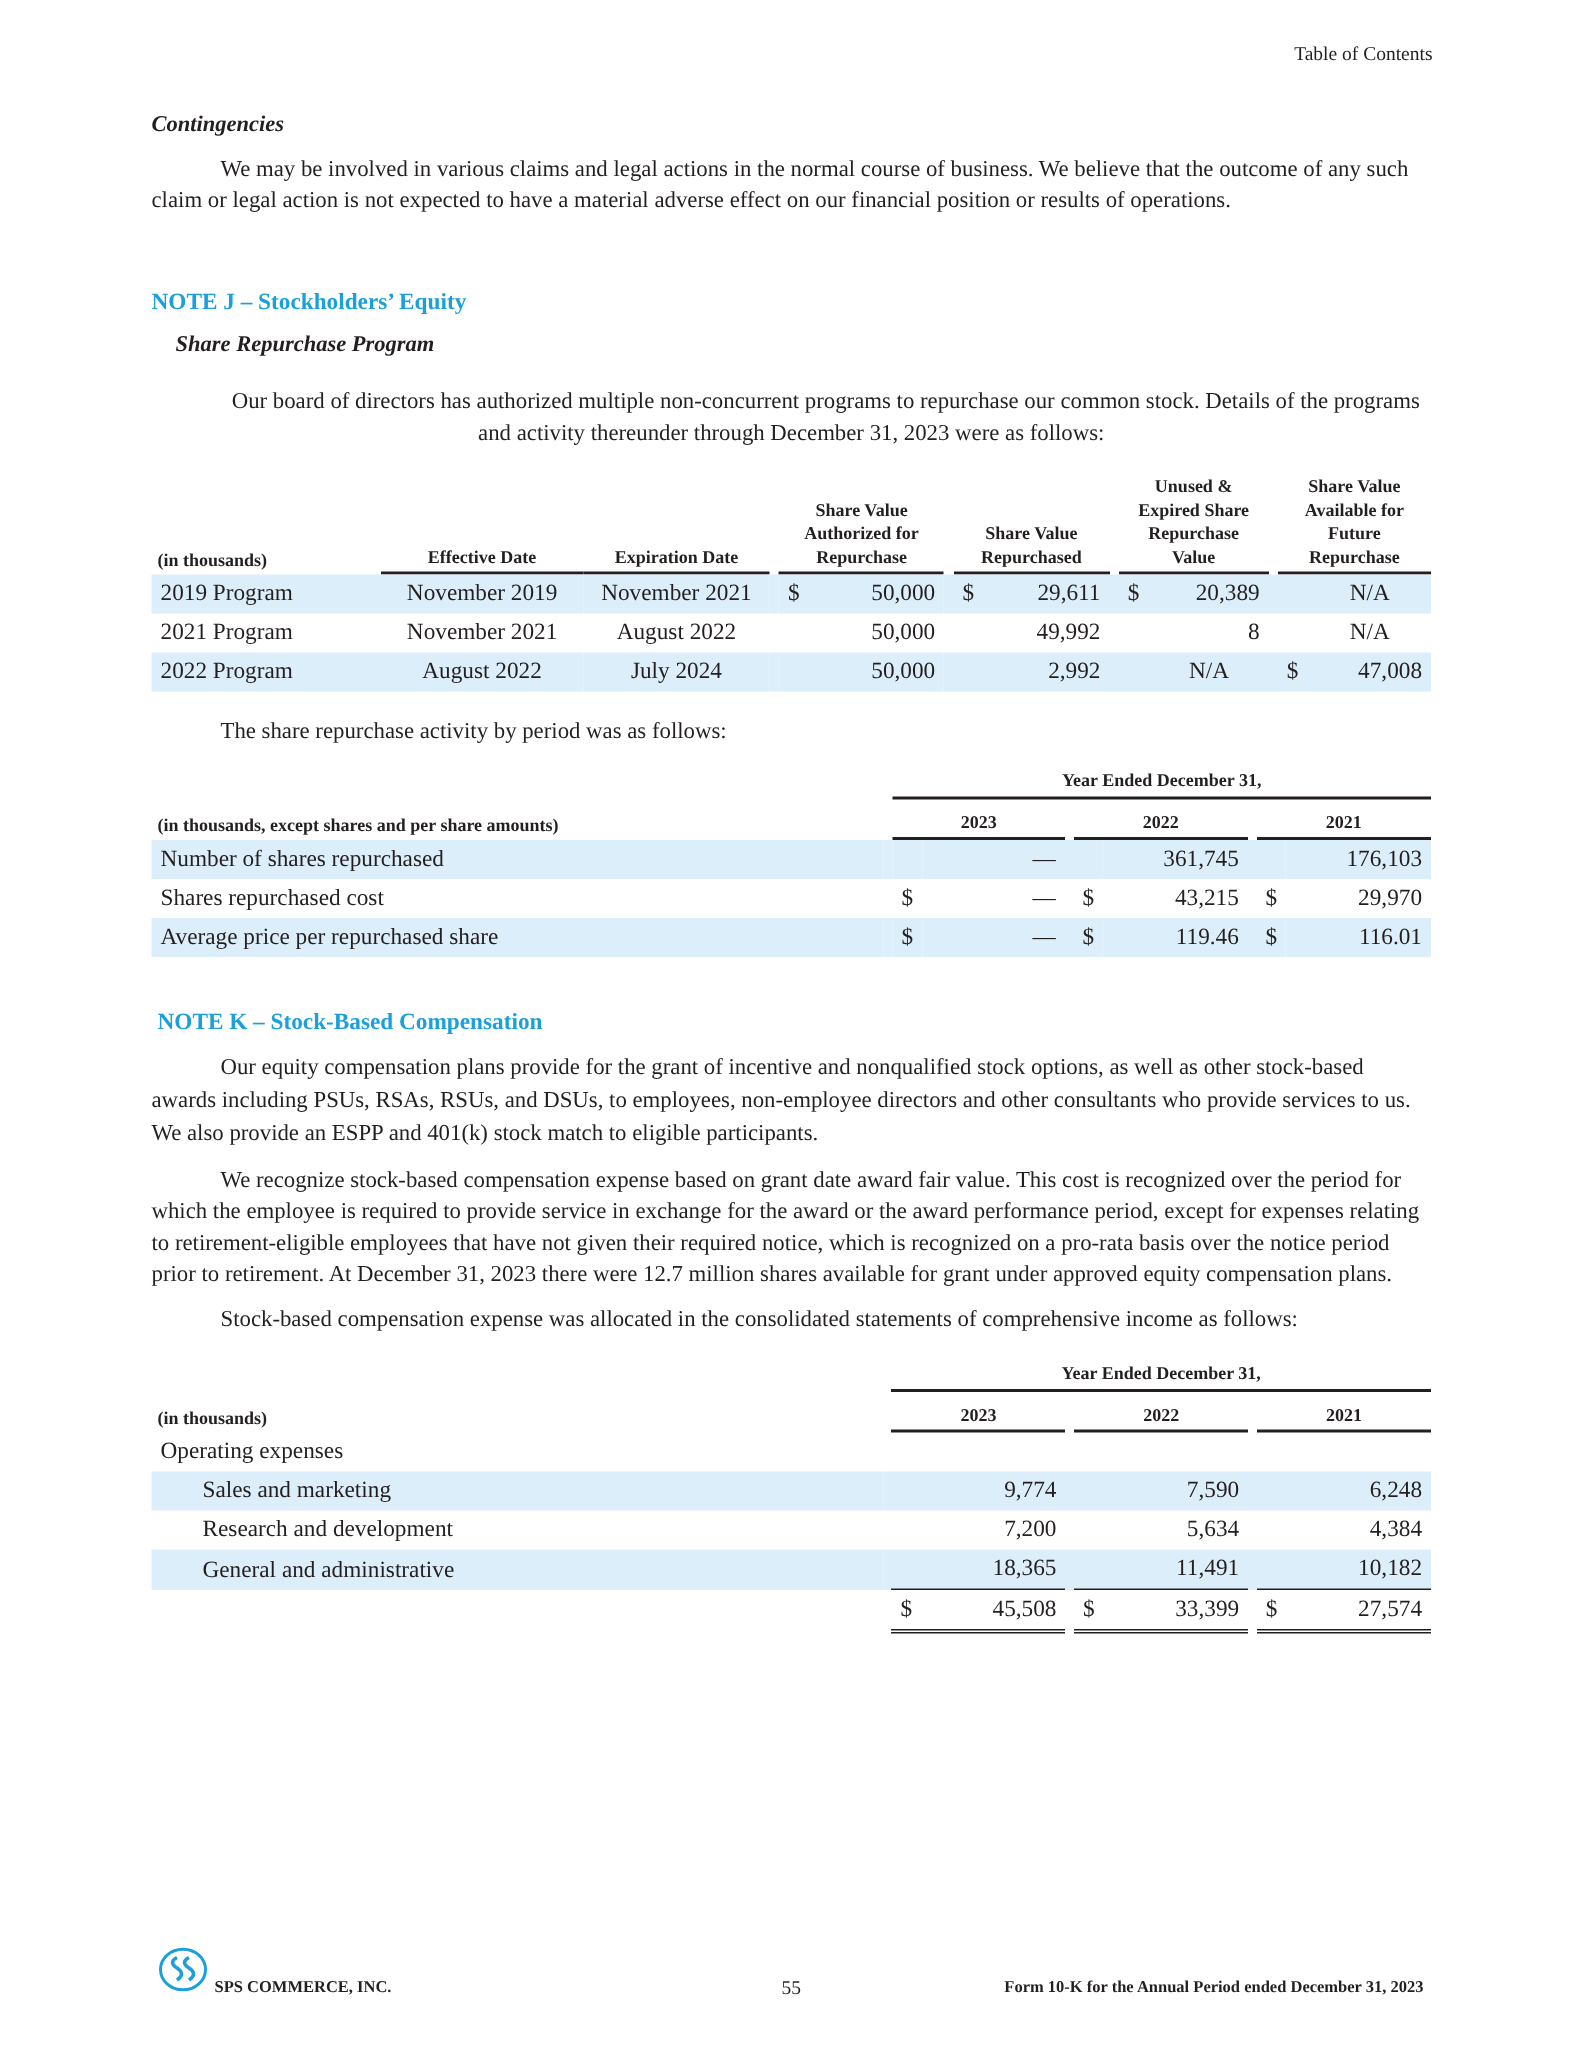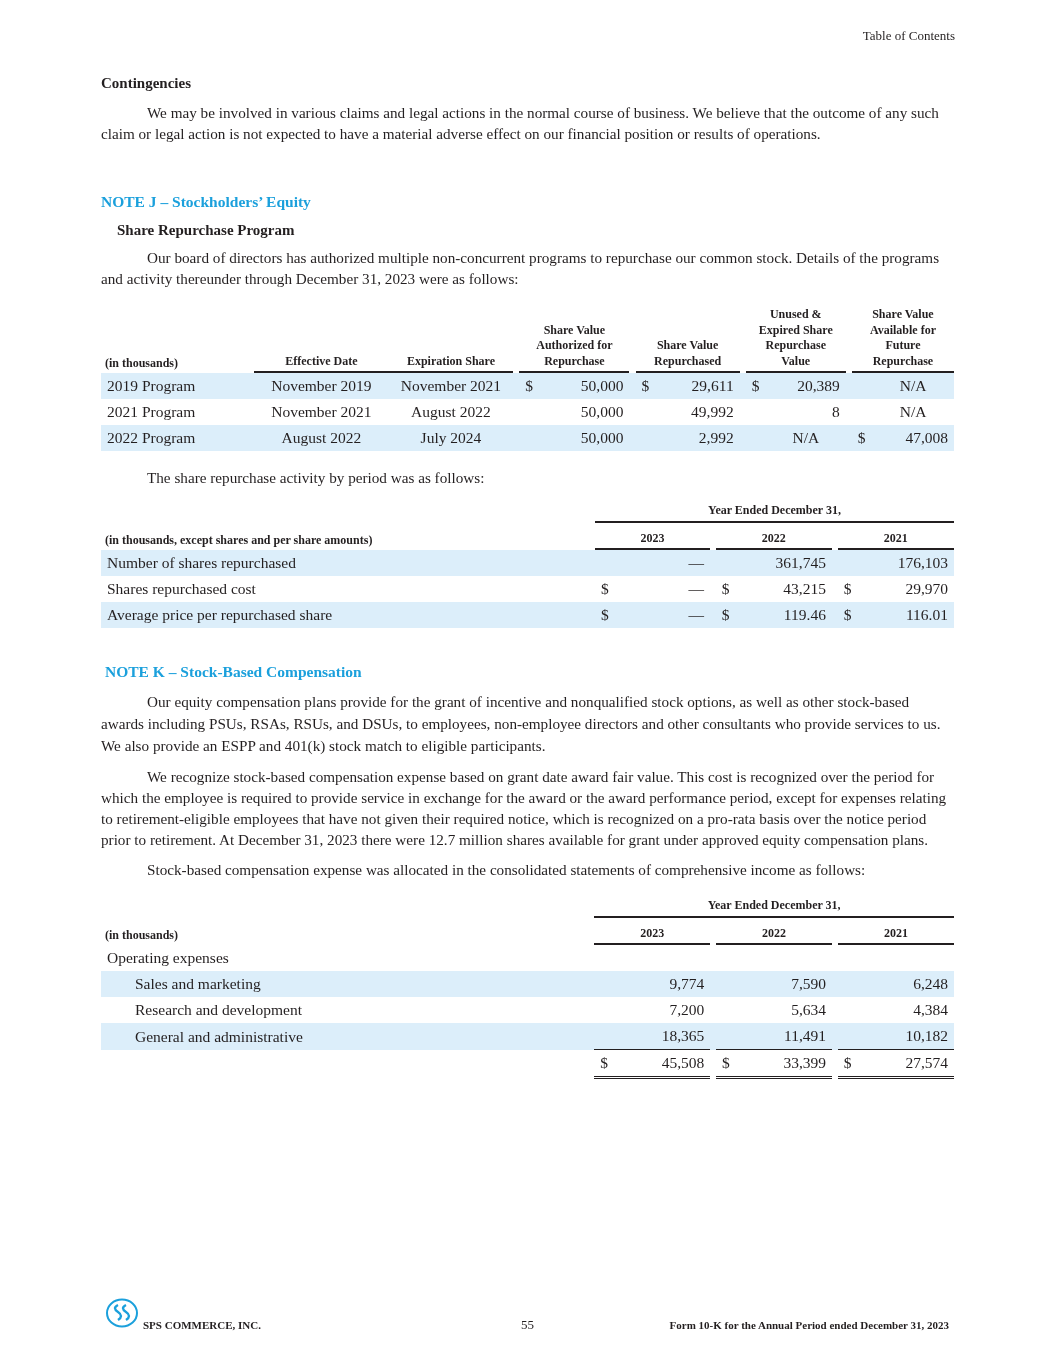--- a/index.html
+++ b/index.html
@@ -1,20 +1,20 @@
 <!DOCTYPE html>
 <html><head>
 <meta charset="utf-8">
 <style>
   html, body { margin: 0; padding: 0; background: #ffffff; }
   body { width: 1055px; height: 1365px; position: relative; overflow: hidden;
          font-family: "Liberation Serif", serif; color: #231f20; }
   .toc { position: absolute; top: 28px; right: 100px; font-size: 13px; }
   .content { position: absolute; left: 101px; top: 72px; width: 853px; }
-  .italic-head { font-weight: bold; font-size: 15px; margin: 0; }
+  .italic-head { font-weight: bold; font-style: italic; font-size: 15px; margin: 0; }
   p.body { font-size: 15.2px; line-height: 21px; margin: 0; text-indent: 46px; }
   .note { color: #1ba0dc; font-weight: bold; font-size: 15.5px; margin: 0; }
   table { border-collapse: separate; border-spacing: 0; width: 100%; font-size: 15.5px; }
   th { font-size: 12px; font-weight: bold; vertical-align: bottom; padding: 0 4px 2px 4px; line-height: 15.5px; }
   td { height: 26px; padding: 0 6px; white-space: nowrap; }
   tr.shade td { background: #dceefa; }
   .ul { border-bottom: 2px solid #231f20; }
   .gap { width: 6px; padding: 0; }
   .r { text-align: right; }
   .c { text-align: center; }
@@ -33,21 +33,21 @@
 
 <div class="toc">Table of Contents</div>
 
 <div class="content">
 
   <p class="italic-head" style="margin-top:3px;">Contingencies</p>
   <p class="body" style="margin-top:10px;">We may be involved in various claims and legal actions in the normal course of business. We believe that the outcome of any such claim or legal action is not expected to have a material adverse effect on our financial position or results of operations.</p>
 
   <p class="note" style="margin-top:49px;">NOTE J – Stockholders’ Equity</p>
   <p class="italic-head" style="margin-top:11px;margin-left:16px;">Share Repurchase Program</p>
-  <p class="body" style="margin-top:8px;">Our board of directors has authorized multiple non-concurrent programs to repurchase our common stock. Details of the programs and activity thereunder through December 31, 2023 were as follows:</p>
+  <p class="body" style="margin-top:18px;text-align:center;">Our board of directors has authorized multiple non-concurrent programs to repurchase our common stock. Details of the programs and activity thereunder through December 31, 2023 were as follows:</p>
 
   <table style="margin-top:18px;">
     <colgroup>
       <col style="width:150px">
         <col style="width:132px">
         <col style="width:122px">
       <col style="width:6px">
         <col style="width:18px">
         <col style="width:88px">
       <col style="width:6px">
@@ -57,21 +57,21 @@
         <col style="width:18px">
         <col style="width:78px">
       <col style="width:6px">
         <col style="width:18px">
         <col style="width:80px">
     </colgroup>
     <thead>
       <tr>
         <th class="l">(in thousands)</th>
         <th class="c ul">Effective Date</th>
-        <th class="c ul">Expiration Share</th>
+        <th class="c ul">Expiration Date</th>
         <th class="gap"></th>
         <th class="c ul" colspan="2">Share Value Authorized for Repurchase</th>
         <th class="gap"></th>
         <th class="c ul" colspan="2">Share Value Repurchased</th>
         <th class="gap"></th>
         <th class="c ul" colspan="2">Unused &amp; Expired Share Repurchase Value</th>
         <th class="gap"></th>
         <th class="c ul" colspan="2">Share Value Available for Future Repurchase</th>
       </tr>
     </thead>

